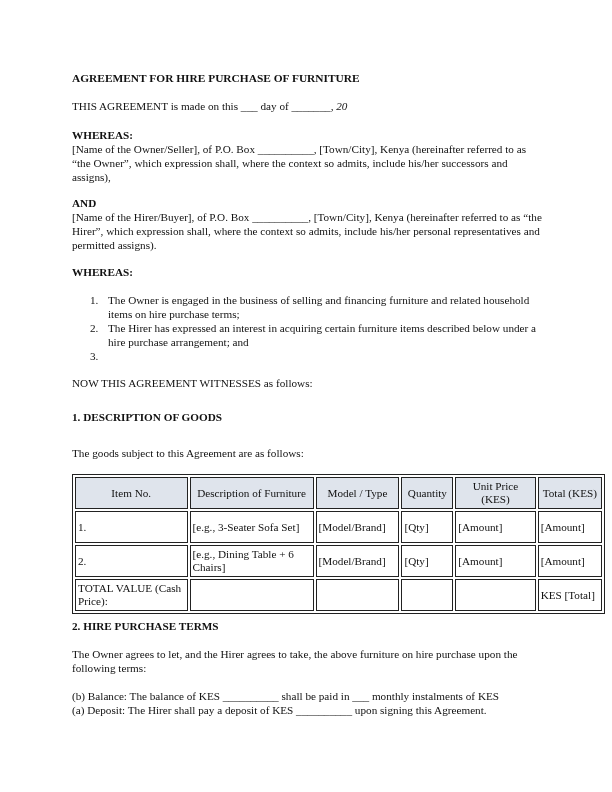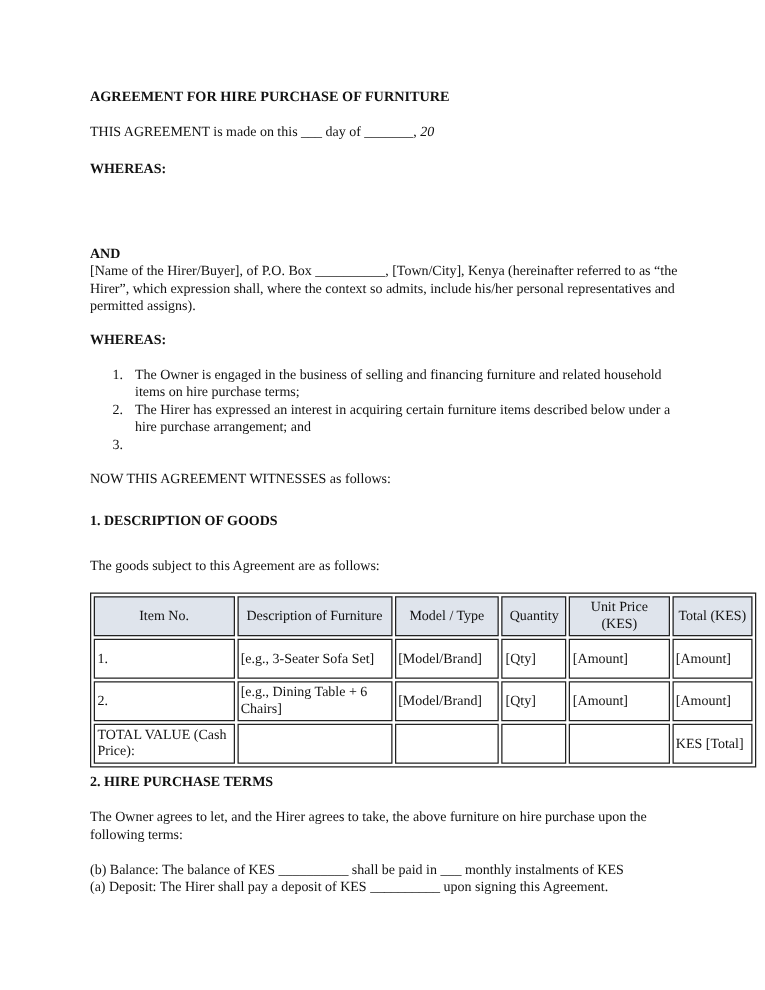--- a/index.html
+++ b/index.html
@@ -27,20 +27,21 @@
 <div class="page">
 
   <div class="title">AGREEMENT FOR HIRE PURCHASE OF FURNITURE</div>
 
   <div class="p" style="top:99px;">
     <b>THIS AGREEMENT</b><span> is made on this ___ day of _______, </span><i>20</i>
   </div>
 
   <div class="p" style="top:128px;">
     <div class="heading">WHEREAS:</div>
+    <div>[Name of the Owner/Seller], of P.O. Box __________, [Town/City], Kenya (hereinafter referred to as “the Owner”, which expression shall, where the context so admits, include his/her successors and assigns),</div>
   </div>
 
   <div class="p" style="top:196px;">
     <div class="heading">AND</div>
     <div>[Name of the Hirer/Buyer], of P.O. Box __________, [Town/City], Kenya (hereinafter referred to as “the Hirer”, which expression shall, where the context so admits, include his/her personal representatives and permitted assigns).</div>
   </div>
 
   <div class="p heading" style="top:265px;">WHEREAS:</div>
 
   <div class="p" style="top:293px;">

